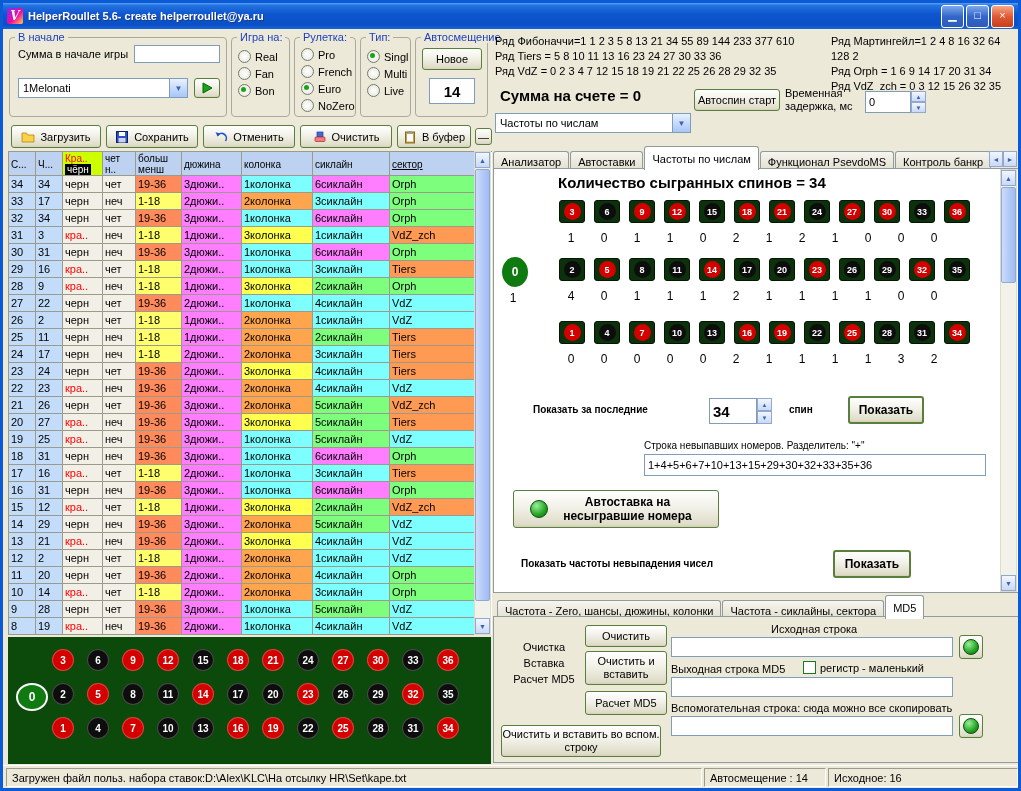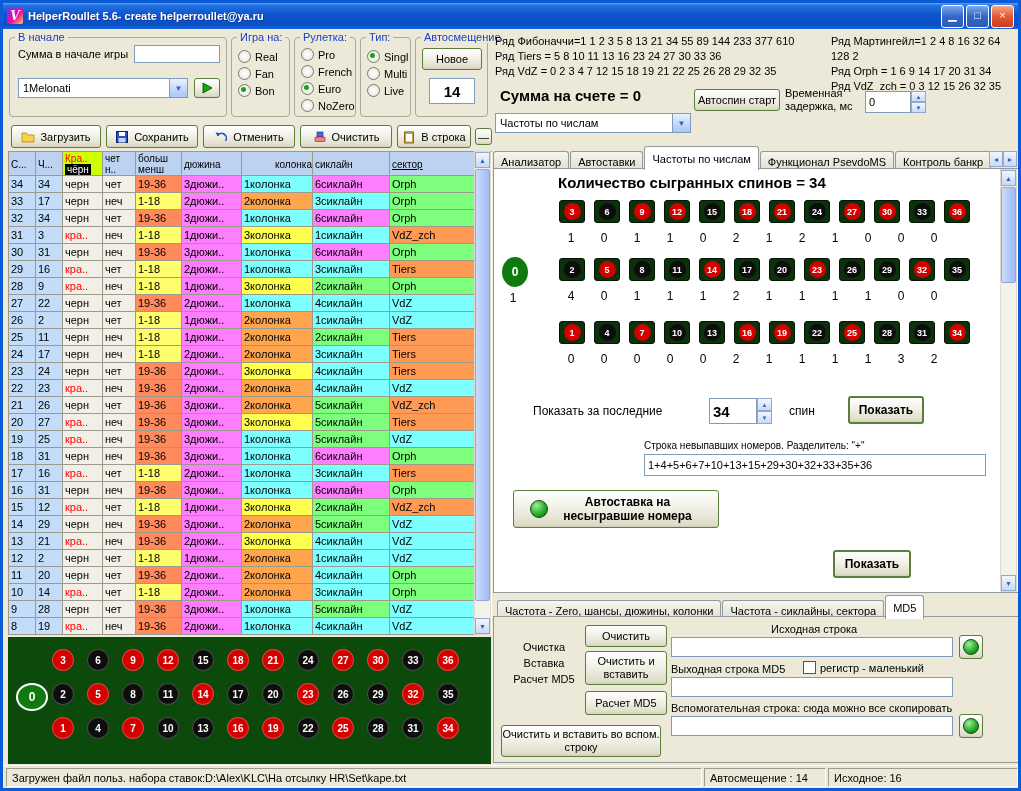--- a/index.html
+++ b/index.html
@@ -70,21 +70,21 @@
   .zero-oval{position:absolute;border:2px solid #fff;border-radius:50%;background:#0F7A0F;color:#fff;
     font-weight:bold;display:flex;align-items:center;justify-content:center;}
   .freq-row{position:absolute;display:flex;gap:9px;}
   .chip{width:24px;height:21px;background:#0B320B;border:1px solid #041504;border-radius:3px;
     display:flex;align-items:center;justify-content:center;flex:0 0 auto;}
   .ball{width:17px;height:17px;border-radius:50%;color:#fff;font-size:9px;font-weight:bold;
     display:flex;align-items:center;justify-content:center;}
   .cnt{width:24px;text-align:center;font-size:12px;}
   
   #rpanel{position:absolute;left:490px;top:165px;width:526px;height:425px;background:#fff;border:1px solid #919B9C;box-sizing:border-box;}
-  .blabel{position:absolute;font-weight:normal;font-size:12px;}
+  .blabel{position:absolute;font-weight:bold;font-size:10px;}
   
   #statusbar{position:absolute;left:0;top:762px;width:1015px;height:23px;background:#ECE9D8;border-top:1px solid #fff;text-align:center;}
   .scell{position:absolute;top:2px;height:19px;border:1px solid;border-color:#9D9B8D #FFF #FFF #9D9B8D;
     display:flex;align-items:center;padding:0 5px;box-sizing:border-box;overflow:hidden;white-space:nowrap;}
 </style>
 </head>
 <body>
 
 <div id="win">
 
@@ -226,21 +226,21 @@
         <rect x="2" y="7" width="10" height="4.5" rx="1" fill="#F08080" stroke="#B22222" stroke-width="0.7"></rect>
       </svg>
     <span>Очистить</span>
   </span>
   <span class="btn toolbar-btn" style="left:394px;top:122px;width:74px;">
     <svg class="ticon" viewBox="0 0 14 14">
         <rect x="2.5" y="2" width="9" height="11" fill="#C8A250" stroke="#8B6914"></rect>
         <rect x="4" y="4" width="6" height="7.5" fill="#fff"></rect>
         <rect x="5" y="1" width="4" height="2.5" fill="#999"></rect>
       </svg>
-    <span>В строка</span>
+    <span>В буфер</span>
   </span>
   <span class="btn toolbar-btn" style="left:472px;top:125px;width:17px;height:17px;">—</span>
 
   <div id="ltable">
     <div id="lthead" class="trow thead">
         <div class="tcell" style="width: 27px;">
           <span class="hdr2">С...</span>
         </div>
         <div class="tcell" style="width: 27px;">
           <span class="hdr2">Ч...</span>
@@ -253,21 +253,21 @@
           <span class="hdr2">чет</span>
           <span class="hdr2">н..</span>
         </div>
         <div class="tcell" style="width: 46px;">
           <span class="hdr2">больш</span>
           <span class="hdr2">менш</span>
         </div>
         <div class="tcell" style="width: 60px; text-align: center;">
           <span class="hdr2">дюжина</span>
         </div>
-        <div class="tcell" style="width: 71px; align-items: flex-end;">
+        <div class="tcell" style="width: 71px;">
           <span class="hdr2">колонка</span>
         </div>
         <div class="tcell" style="width: 77px;">
           <span class="hdr2">сиклайн</span>
         </div>
         <div class="tcell" style="width: 85px; text-decoration: underline;">
           <span class="hdr2">сектор</span>
         </div>
       </div>
     <div id="ltbody">
@@ -798,20 +798,21 @@
   <span class="btn" style="position:absolute;left:845px;top:393px;width:76px;height:28px;font-weight:bold;font-size:12px;border-width:2px;">Показать</span>
 
   <span style="position:absolute;left:641px;top:437px;font-size:10px;">Строка невыпавших номеров. Разделитель: "+"</span>
   <span class="inp" style="position:absolute;left:641px;top:451px;width:342px;height:22px;">1+4+5+6+7+10+13+15+29+30+32+33+35+36</span>
 
   <span class="btn" style="position:absolute;left:510px;top:487px;width:206px;height:38px;font-weight:bold;font-size:12px;white-space:normal;line-height:14px;">
     <span class="green-ball" style="width:16px;height:16px;"></span>
     <span style="width:150px;">Автоставка на несыгравшие номера</span>
   </span>
 
+  <span class="blabel" style="left:518px;top:555px;">Показать частоты невыпадения чисел</span>
   <span class="btn" style="position:absolute;left:830px;top:547px;width:78px;height:28px;font-weight:bold;font-size:12px;border-width:2px;">Показать</span>
 
   <div class="vscroll" style="left:997px;top:166px;height:423px;">
     <span class="sbtn" style="top:0;">▲</span>
     <span class="sthumb" style="top:17px;height:96px;"></span>
     <span class="sbtn" style="bottom:0;">▼</span>
   </div>
 
   <div id="btabs" style="position:absolute;left:494px;top:592px;width:520px;height:23px;white-space:nowrap;"><span class="tab">Частота - Zero, шансы, дюжины, колонки</span><span class="tab">Частота - сиклайны, сектора</span><span class="tab active">MD5</span></div>
 

